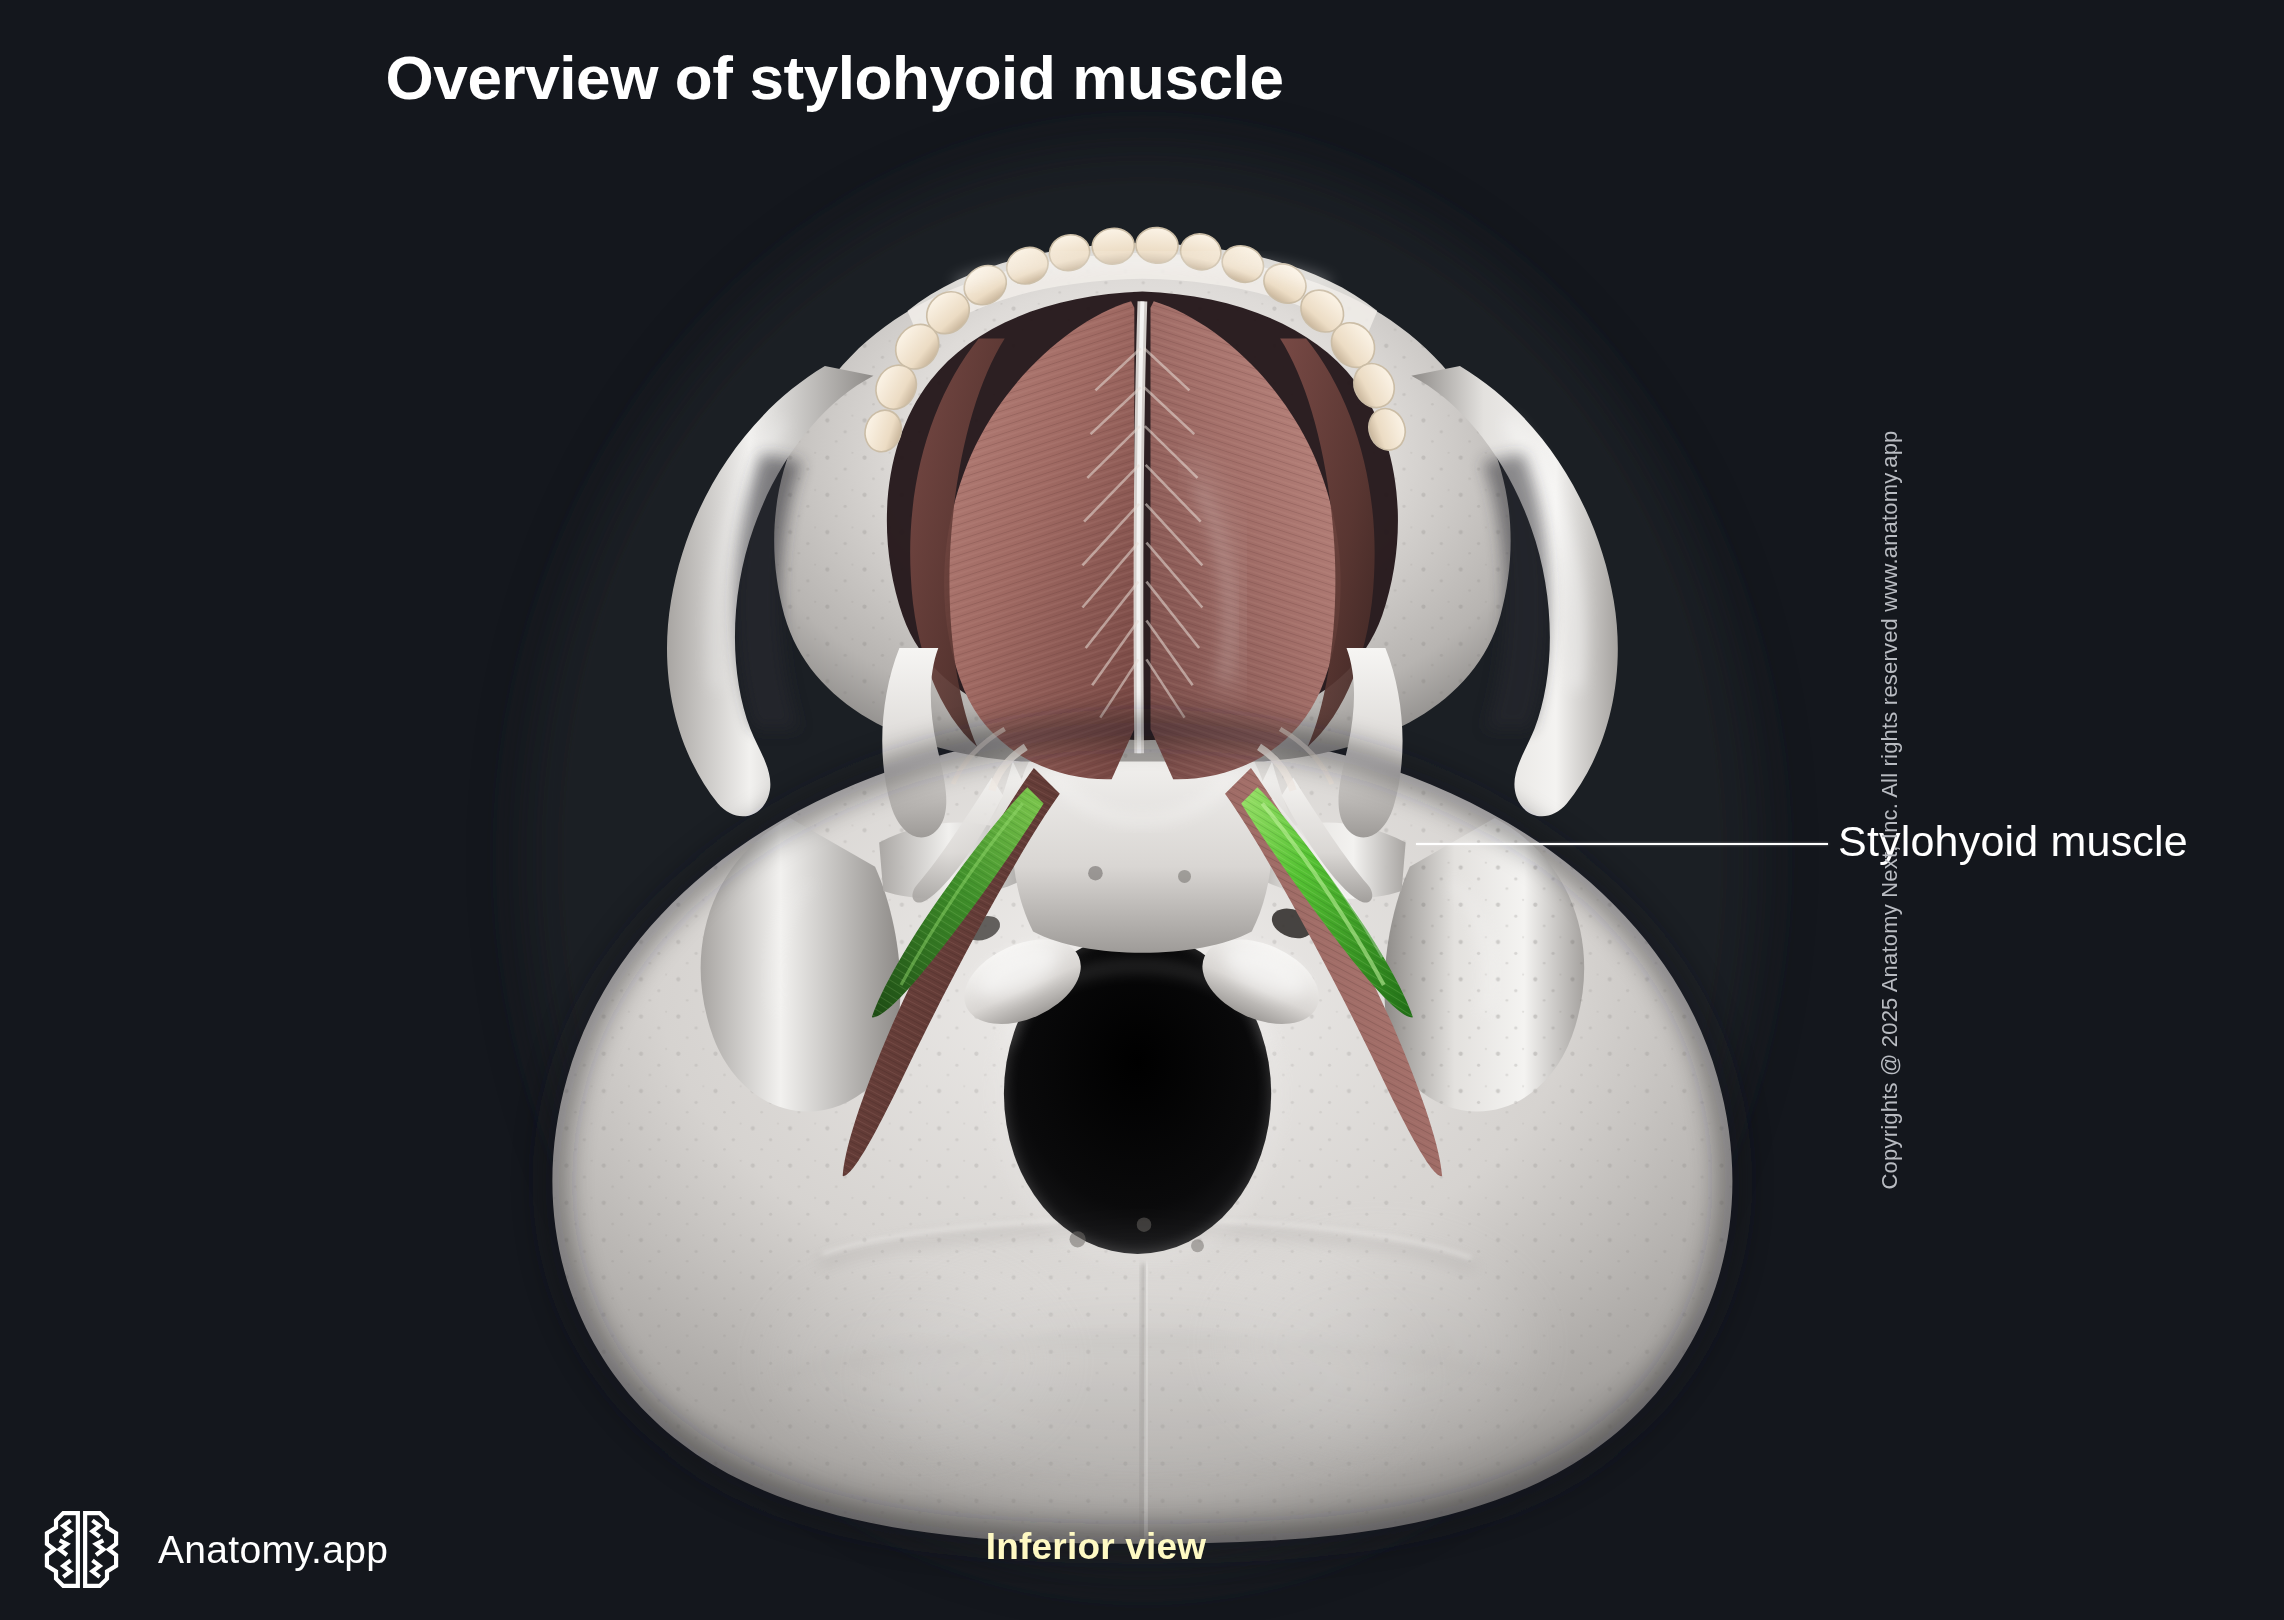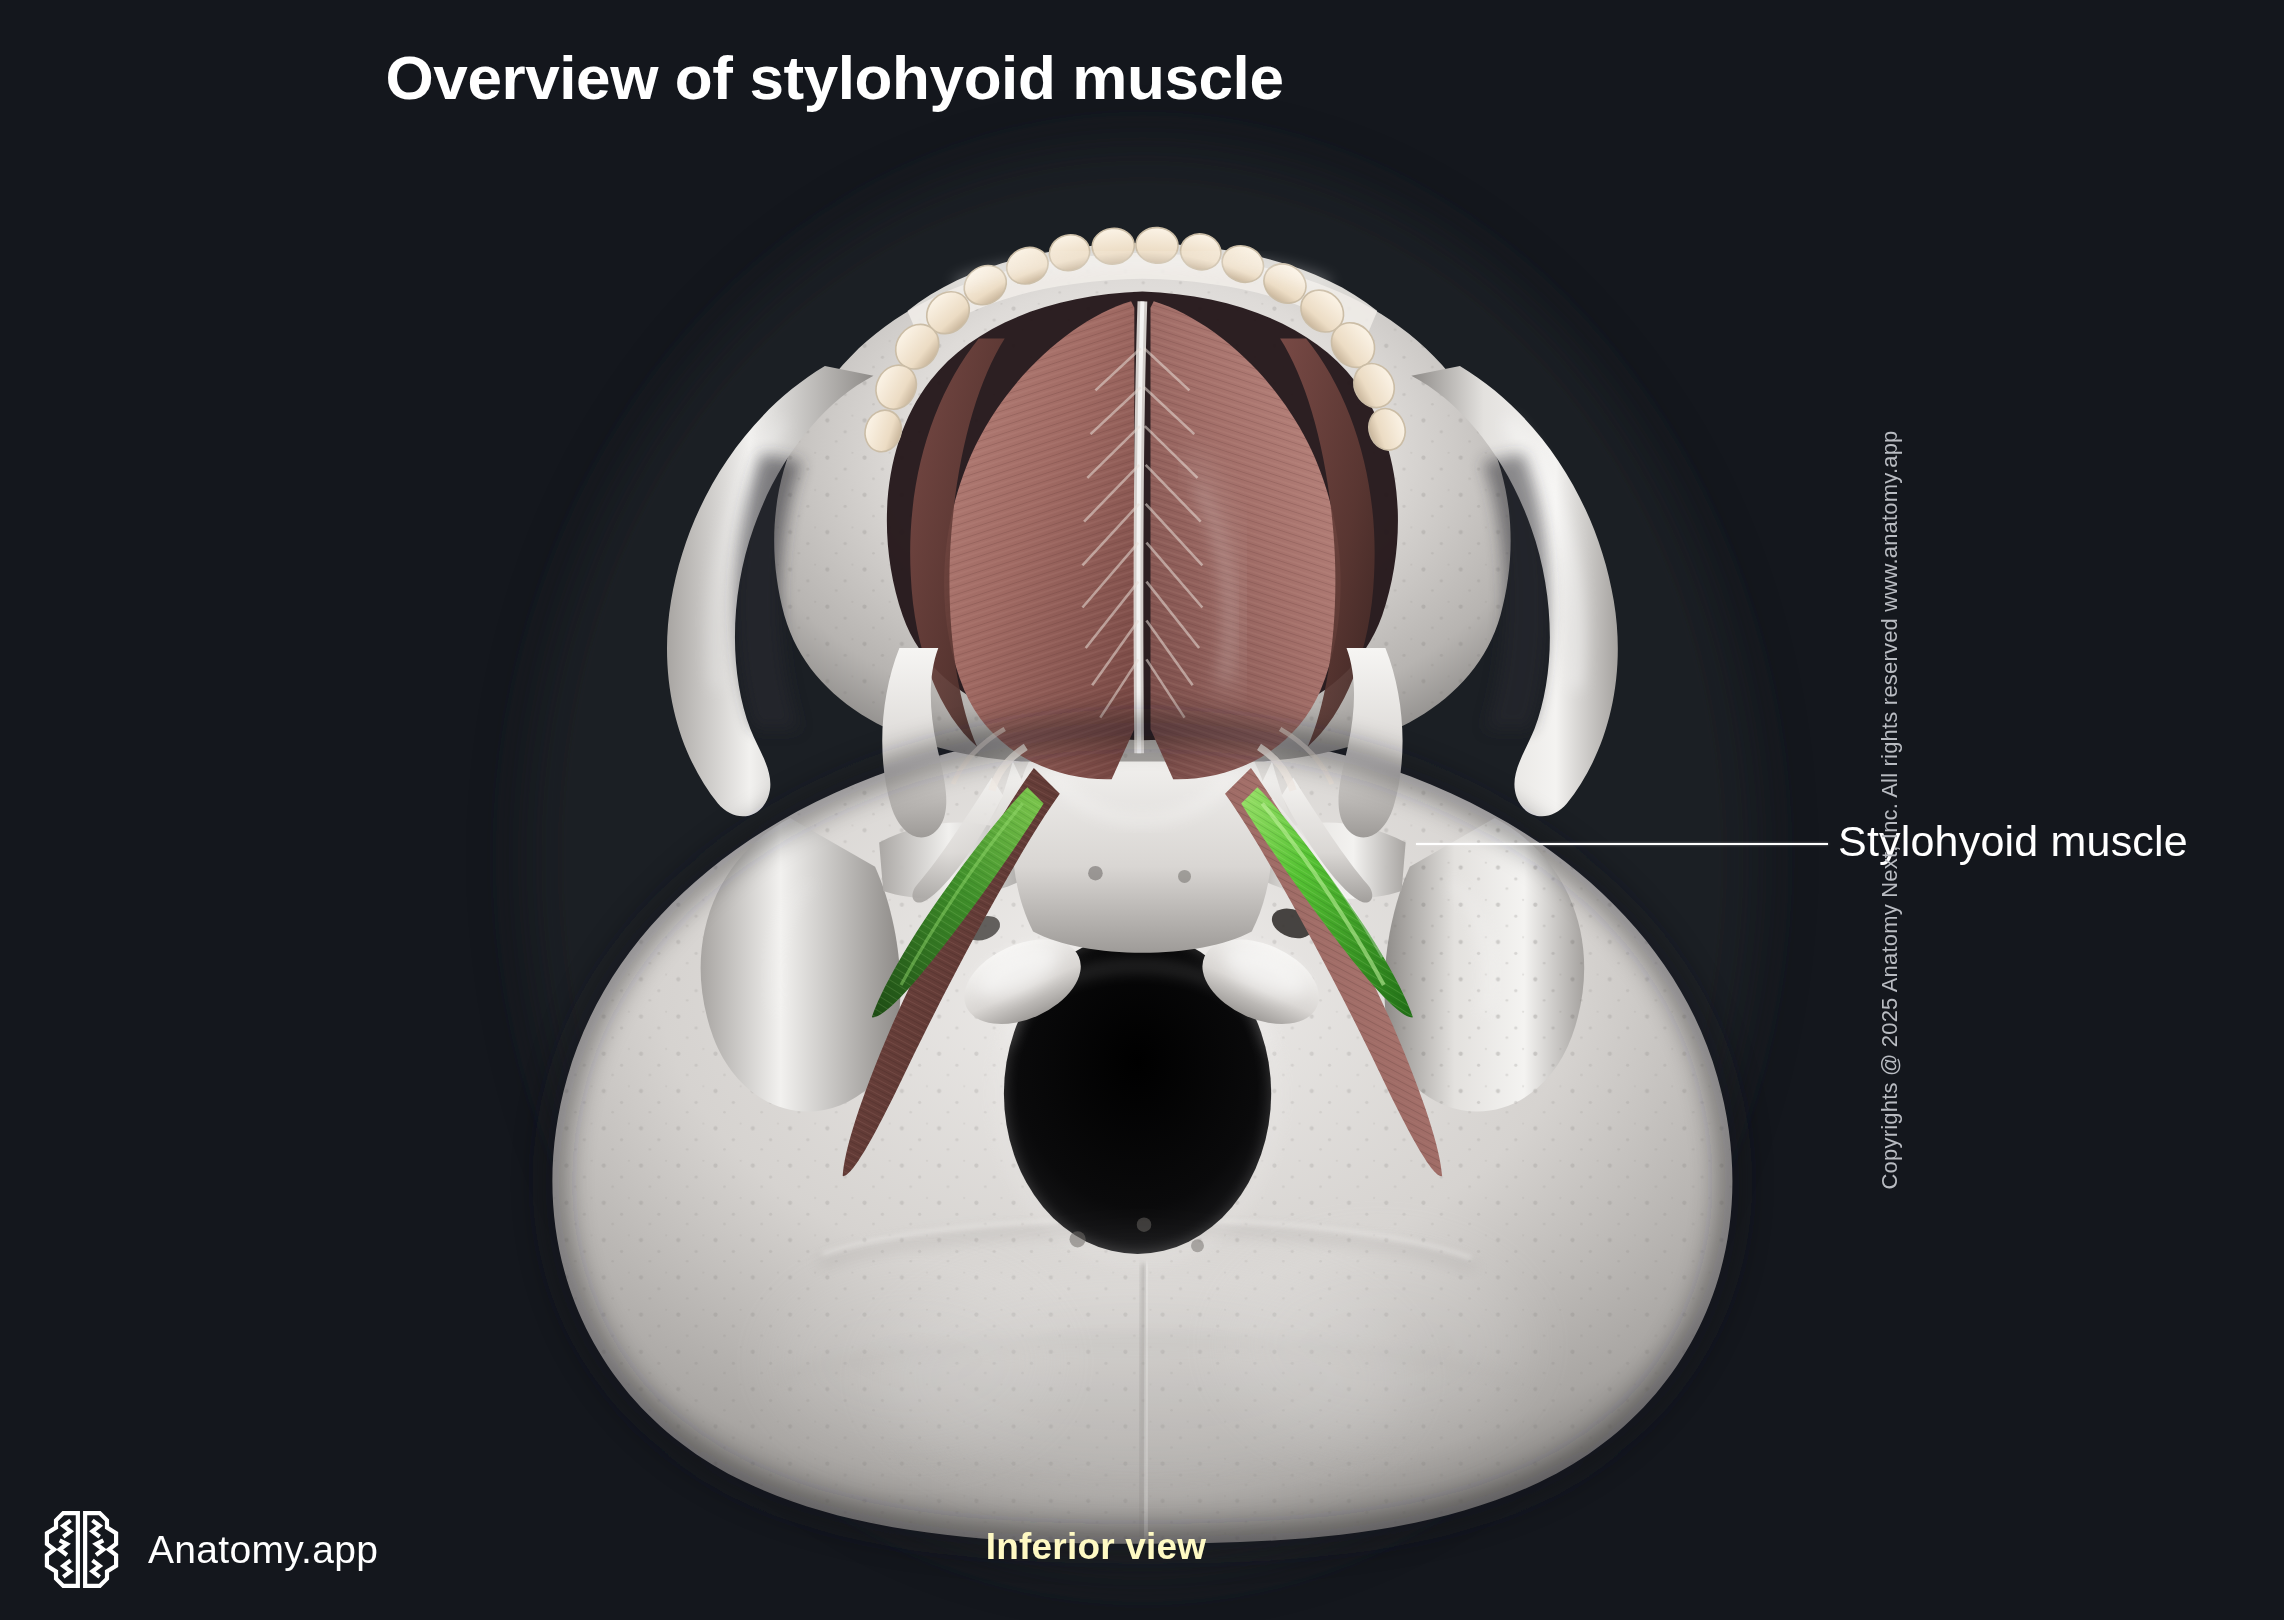--- a/index.html
+++ b/index.html
@@ -64,21 +64,21 @@
     letter-spacing: 0.2px;
   }
 
   
   #logo {
     position: absolute;
     left: 36px;
     top: 1504px;
     display: flex;
     align-items: center;
-    gap: 21px;
+    gap: 31px;
   }
   #logo-mark { width: 91px; height: 91px; display: block; }
   #logo-text {
     color: #ffffff;
     font-size: 39px;
     letter-spacing: 0.3px;
   }
 
   
   #annotation-leader {

